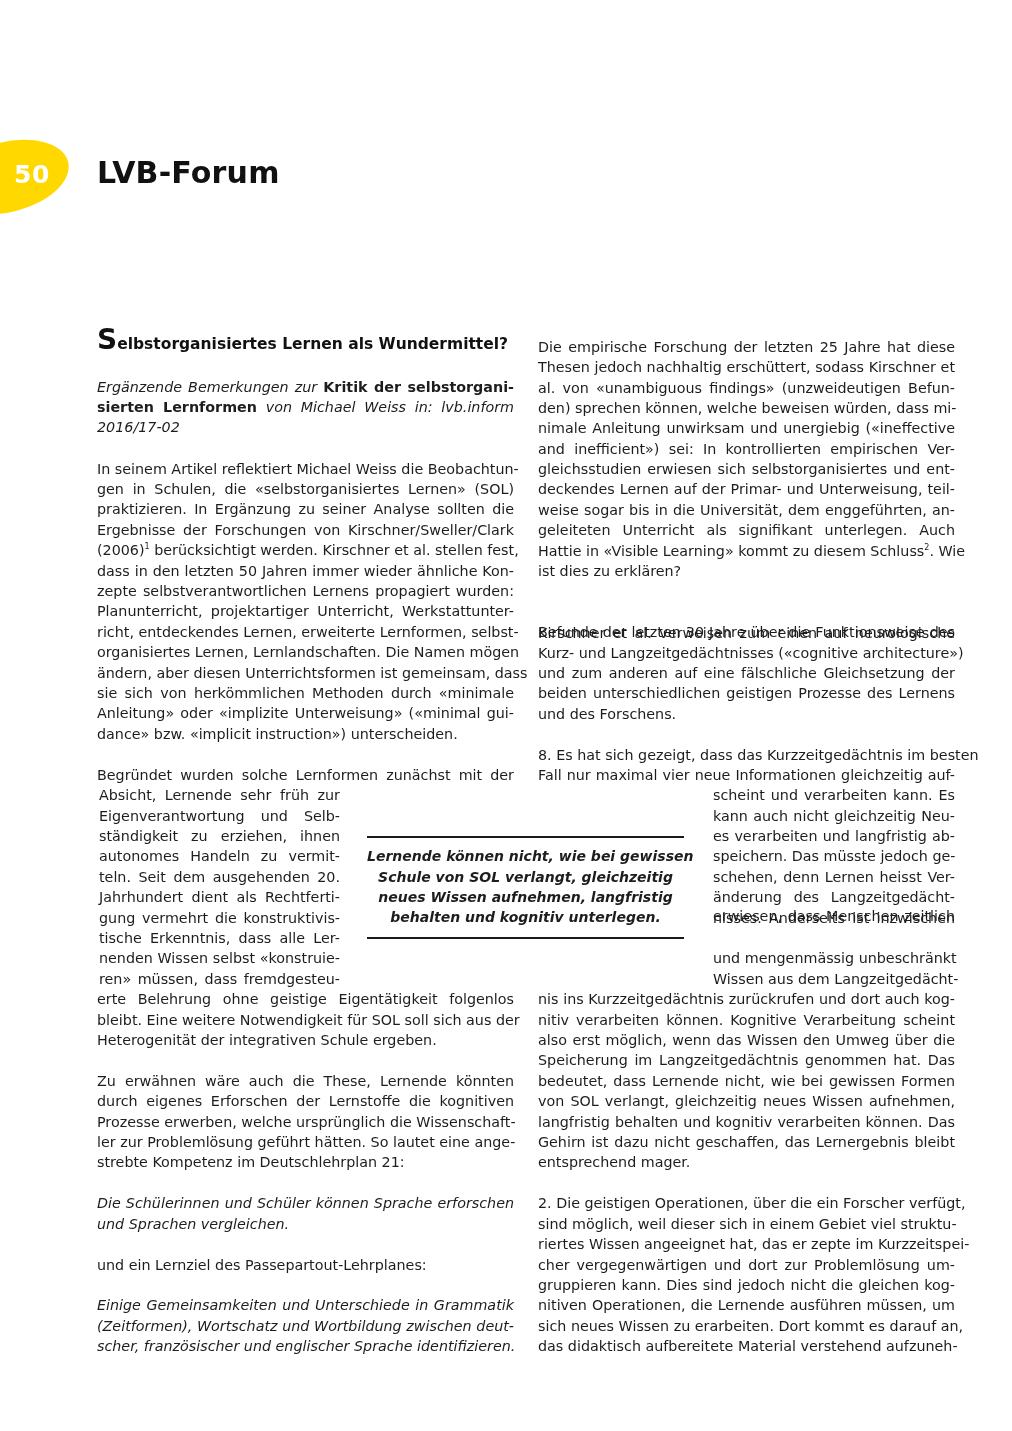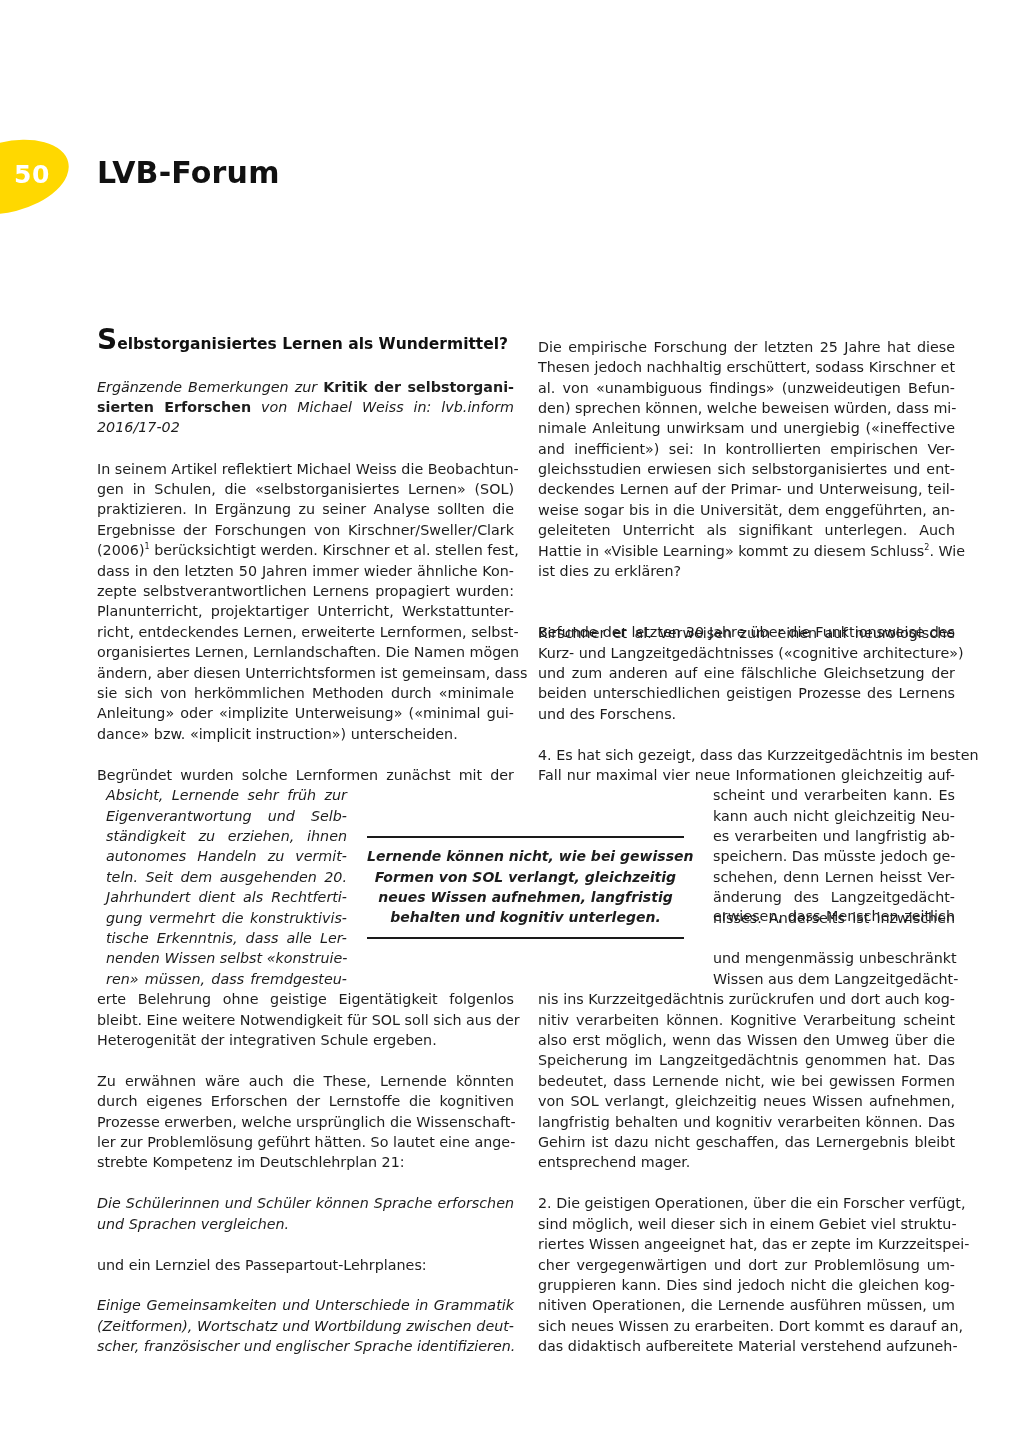--- a/index.html
+++ b/index.html
@@ -9,21 +9,21 @@
                   background: #ffd800; border-radius: 50%; transform: rotate(-14deg); }
     .page-number { position: absolute; left: 14px; top: 160px; font-size: 25px; font-weight: bold;
                    color: #ffffff; letter-spacing: 0.5px; }
     .section-title { position: absolute; left: 97px; top: 155px; font-size: 30px; font-weight: bold;
                      color: #111; letter-spacing: 0.2px; }
     .article-title { position: absolute; left: 97px; top: 326px; font-size: 15.5px; font-weight: bold; color: #111; }
     .article-title .dropcap { font-size: 28px; line-height: 1; }
     .line { position: absolute; font-size: 14.3px; line-height: 20.4px; white-space: nowrap; color: #1d1d1d; }
     .col-left { left: 97px; width: 417px; }
     .col-right { left: 538px; width: 417px; }
-    .narrow-left { left: 106px; width: 241px; font-style: italic; }
+    .narrow-left { left: 99px; width: 241px; }
     .narrow-right { left: 713px; width: 242px; }
     .justify { text-align: justify; text-align-last: justify; }
     .last { text-align: left; text-align-last: left; }
     .italic { font-style: italic; }
     .b { font-weight: bold; font-style: normal; }
     sup { font-size: 8px; vertical-align: 6px; line-height: 0; }
     .pull-rule { position: absolute; left: 367px; width: 317px; height: 0; border-top: 2px solid #1a1a1a; }
     .pull-line { position: absolute; left: 367px; width: 317px; text-align: center; font-size: 14px;
                  line-height: 20.4px; font-style: italic; font-weight: bold; color: #1d1d1d; white-space: nowrap; }
   </style>
@@ -32,21 +32,21 @@
 
 <div class="page-badge"></div>
 <div class="page-number">50</div>
 <div class="section-title">LVB-Forum</div>
 
 <div class="article-title">
   <span class="dropcap">S</span><span>elbstorganisiertes Lernen als Wundermittel?</span>
 </div>
 
 <div class="line col-left justify italic" style="top:377px"><span>Ergänzende Bemerkungen zur </span><span class="b">Kritik der selbstorgani-</span></div>
-<div class="line col-left justify italic" style="top:397px"><span class="b">sierten Erforschen</span><span> von Michael Weiss in: lvb.inform</span></div>
+<div class="line col-left justify italic" style="top:397px"><span class="b">sierten Lernformen</span><span> von Michael Weiss in: lvb.inform</span></div>
 <div class="line col-left italic" style="top:417px">2016/17-02</div>
 
 <div>
   <div class="line col-left justify" style="top:459px">In seinem Artikel reflektiert Michael Weiss die Beobachtun-</div>
   <div class="line col-left justify" style="top:479px">gen in Schulen, die «selbstorganisiertes Lernen» (SOL)</div>
   <div class="line col-left justify" style="top:499px">praktizieren. In Ergänzung zu seiner Analyse sollten die</div>
   <div class="line col-left justify" style="top:520px">Ergebnisse der Forschungen von Kirschner/Sweller/Clark</div>
   <div class="line col-left justify" style="top:540px"><span>(2006)</span><sup>1</sup><span> berücksichtigt werden. Kirschner et al. stellen fest,</span></div>
   <div class="line col-left justify" style="top:561px">dass in den letzten 50 Jahren immer wieder ähnliche Kon-</div>
   <div class="line col-left justify" style="top:581px">zepte selbstverantwortlichen Lernens propagiert wurden:</div>
@@ -93,21 +93,21 @@
 
 <div>
   <div class="line col-left justify italic" style="top:1295px">Einige Gemeinsamkeiten und Unterschiede in Grammatik</div>
   <div class="line col-left justify italic" style="top:1316px">(Zeitformen), Wortschatz und Wortbildung zwischen deut-</div>
   <div class="line col-left justify italic" style="top:1336px">scher, französischer und englischer Sprache identifizieren.</div>
 </div>
 
 <div>
   <div class="pull-rule" style="top:836px"></div>
   <div class="pull-line" style="top:846px">Lernende können nicht, wie bei gewissen</div>
-  <div class="pull-line" style="top:867px">Formen von SOL verlangt, gleichzeitig</div>
+  <div class="pull-line" style="top:867px">Schule von SOL verlangt, gleichzeitig</div>
   <div class="pull-line" style="top:887px">neues Wissen aufnehmen, langfristig</div>
   <div class="pull-line" style="top:907px">behalten und kognitiv unterlegen.</div>
   <div class="pull-rule" style="top:937px"></div>
 </div>
 
 <div>
   <div class="line col-right justify" style="top:337px">Die empirische Forschung der letzten 25 Jahre hat diese</div>
   <div class="line col-right justify" style="top:357px">Thesen jedoch nachhaltig erschüttert, sodass Kirschner et</div>
   <div class="line col-right justify" style="top:378px">al. von «unambiguous findings» (unzweideutigen Befun-</div>
   <div class="line col-right justify" style="top:398px">den) sprechen können, welche beweisen würden, dass mi-</div>
@@ -124,21 +124,21 @@
 <div>
   <div class="line col-right justify" style="top:623px">Kirschner et al. verweisen zum einen auf neurologische</div>
   <div class="line col-right justify" style="top:622px">Befunde der letzten 30 Jahre über die Funktionsweise des</div>
   <div class="line col-right justify" style="top:643px">Kurz- und Langzeitgedächtnisses («cognitive architecture»)</div>
   <div class="line col-right justify" style="top:663px">und zum anderen auf eine fälschliche Gleichsetzung der</div>
   <div class="line col-right justify" style="top:683px">beiden unterschiedlichen geistigen Prozesse des Lernens</div>
   <div class="line col-right last" style="top:704px">und des Forschens.</div>
 </div>
 
 <div>
-  <div class="line col-right justify" style="top:745px">4. Es hat sich gezeigt, dass das Kurzzeitgedächtnis im besten</div>
+  <div class="line col-right justify" style="top:745px">8. Es hat sich gezeigt, dass das Kurzzeitgedächtnis im besten</div>
   <div class="line col-right justify" style="top:765px">Fall nur maximal vier neue Informationen gleichzeitig auf-</div>
   <div class="line narrow-right justify" style="top:785px">scheint und verarbeiten kann. Es</div>
   <div class="line narrow-right justify" style="top:806px">kann auch nicht gleichzeitig Neu-</div>
   <div class="line narrow-right justify" style="top:826px">es verarbeiten und langfristig ab-</div>
   <div class="line narrow-right justify" style="top:846px">speichern. Das müsste jedoch ge-</div>
   <div class="line narrow-right justify" style="top:867px">schehen, denn Lernen heisst Ver-</div>
   <div class="line narrow-right justify" style="top:887px">änderung des Langzeitgedächt-</div>
   <div class="line narrow-right justify" style="top:908px">nisses. Anderseits ist inzwischen</div>
   <div class="line narrow-right justify" style="top:906px">erwiesen, dass Menschen zeitlich</div>
   <div class="line narrow-right justify" style="top:948px">und mengenmässig unbeschränkt</div>

